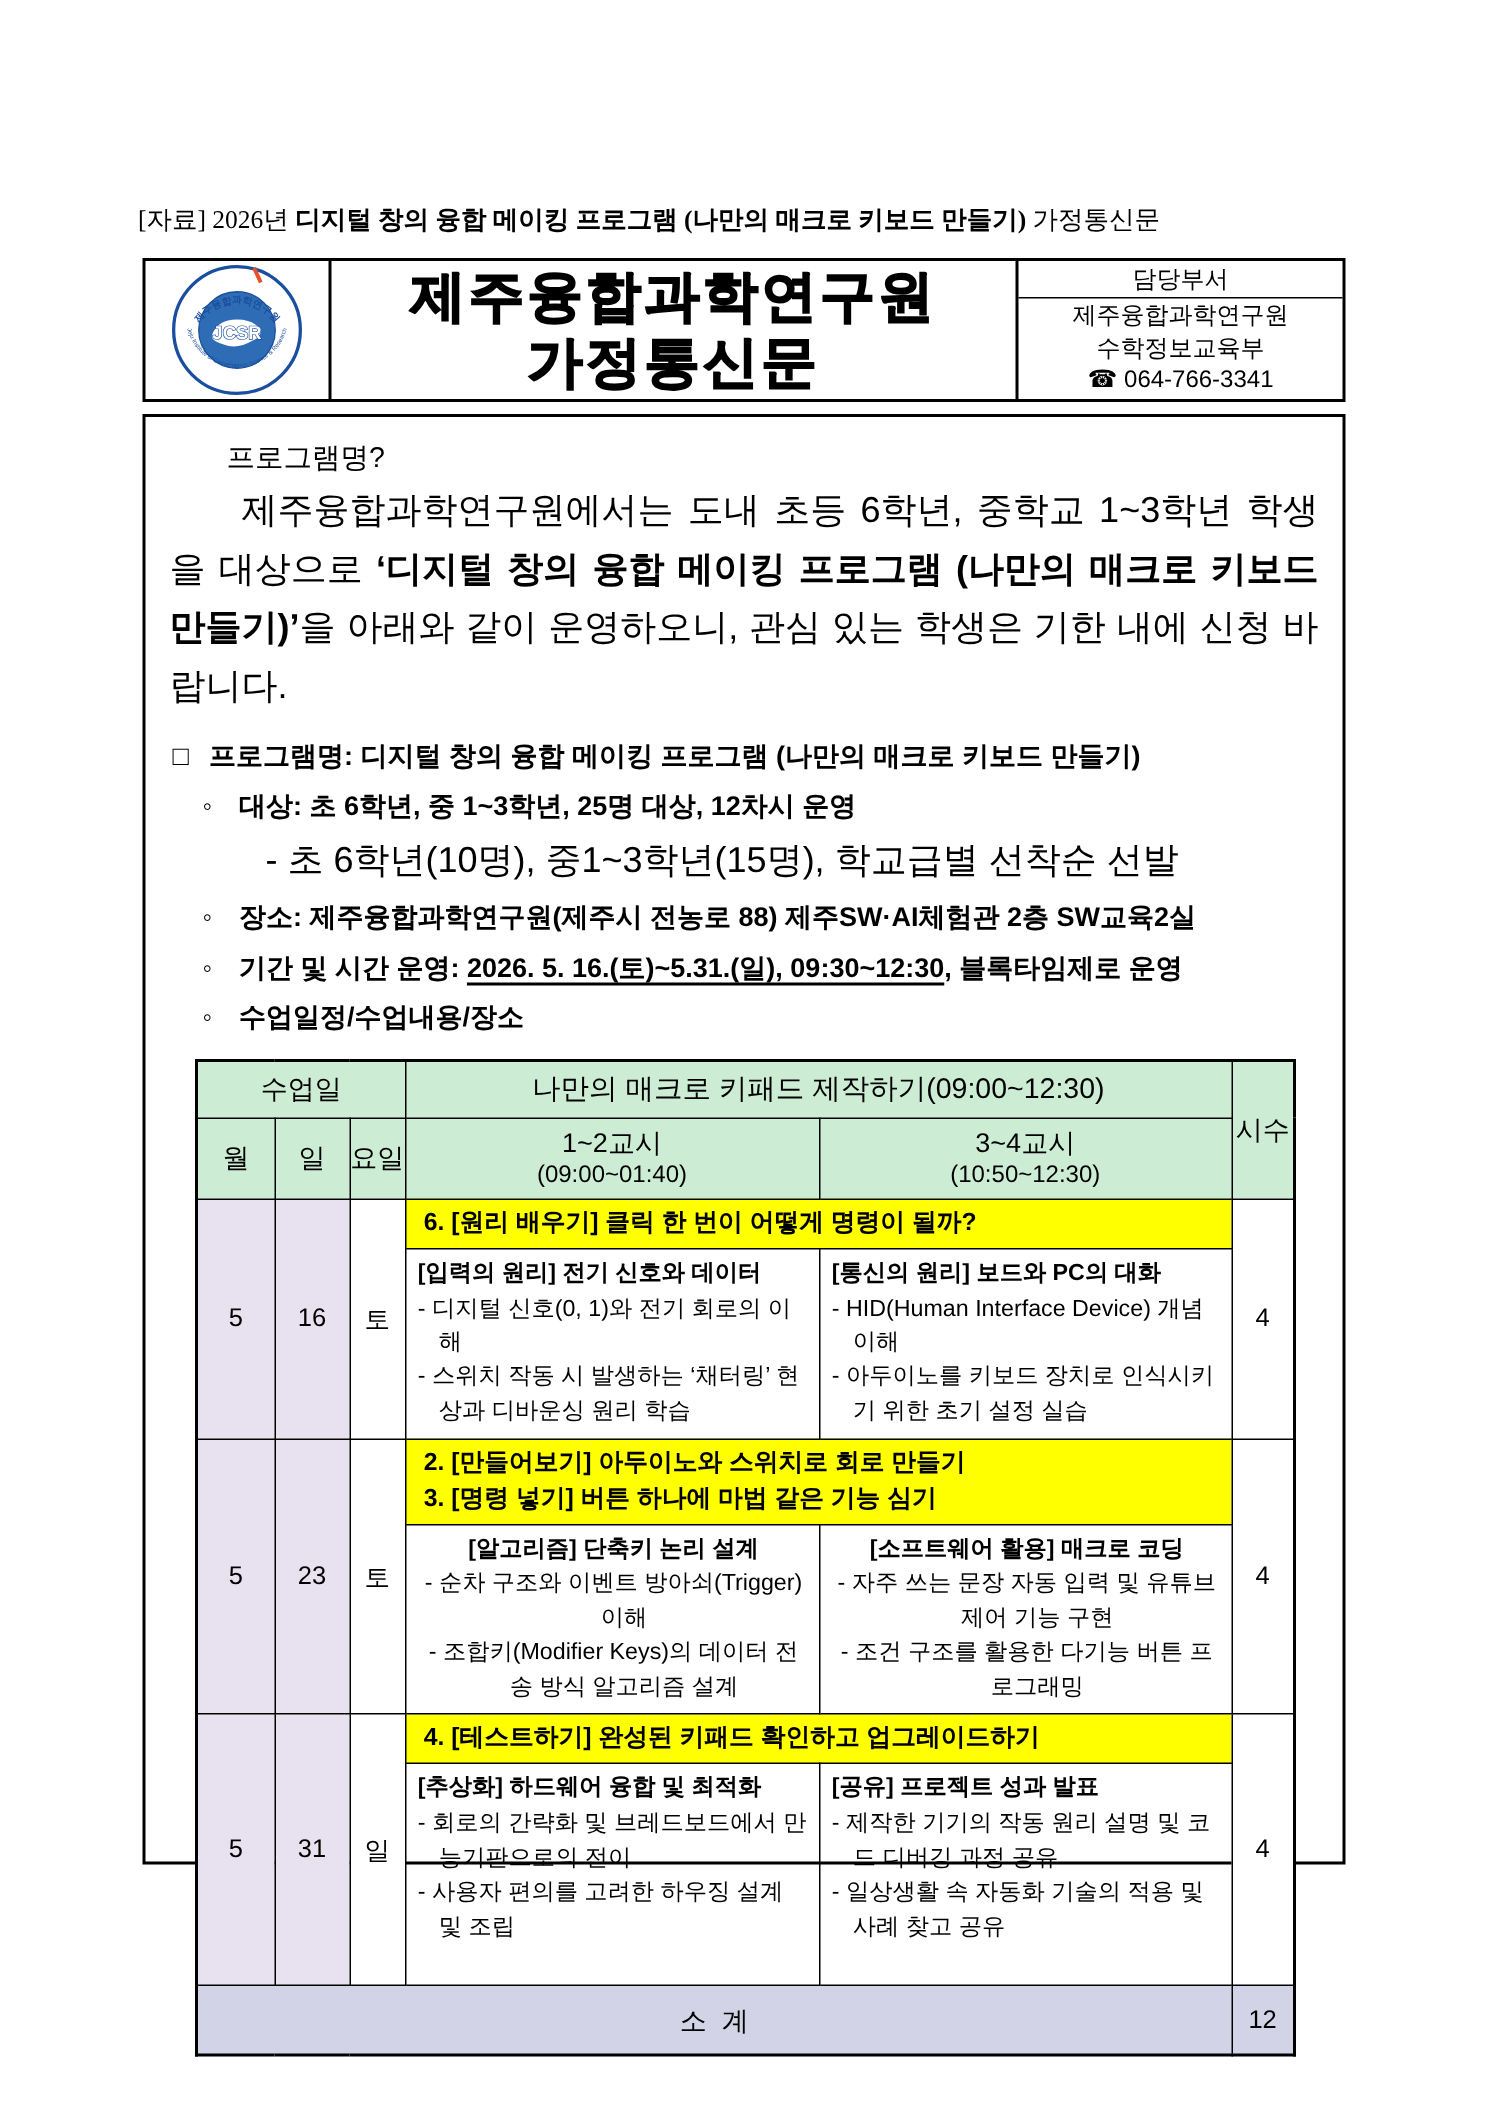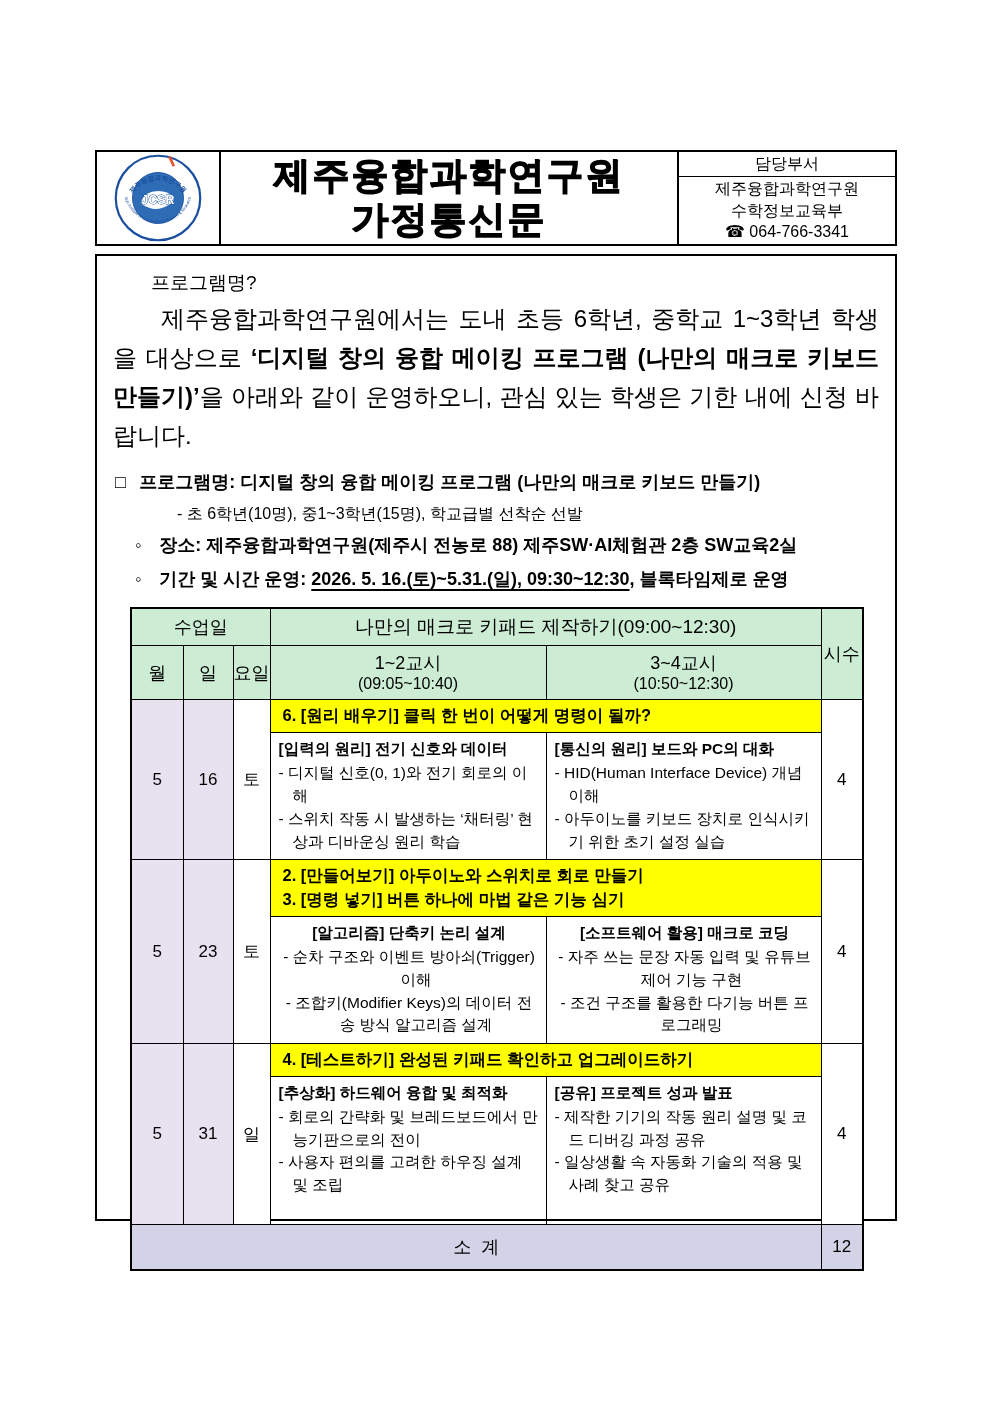--- a/index.html
+++ b/index.html
@@ -45,21 +45,21 @@
     margin: 8px 0 0 95px; width: 802px; height: 967px;
     border: 2px solid #000; padding: 14px 16px 10px 16px;
   }
   .greeting { font-size: 19px; text-indent: 2em; margin-bottom: 4px; }
   .intro { font-size: 24px; line-height: 1.62; text-align: justify; text-indent: 2em; }
 
   .list { margin-top: 14px; font-size: 18px; }
   .li { margin: 9px 0; line-height: 1.35; }
   .l0 { padding-left: 2px; }
   .l1 { padding-left: 22px; }
-  .l2 { padding-left: 64px; font-weight: 400; font-size: 16px; }
+  .l2 { padding-left: 64px; font-weight: 400; font-size: 24px; }
   .blt { display: inline-block; width: 1.35em; }
 
   
   table.schedule {
     border-collapse: collapse; width: 732px; margin: 16px 0 0 17px;
     table-layout: fixed; font-size: 15.5px;
   }
   table.schedule td { border: 1px solid #000; }
   table.schedule { border: 2.5px solid #000; }
   .col-m { width: 52px; } .col-d { width: 50px; } .col-w { width: 37px; }
@@ -84,20 +84,23 @@
 
   tr.footer { height: 46px; }
   .footer-label { background: #d3d3e8; text-align: center; vertical-align: middle; font-size: 18px; white-space: pre; }
   .footer-total { background: #d3d3e8; text-align: center; vertical-align: middle; font-size: 17px; }
 </style>
 </head>
 <body>
 
 <div class="page">
 
+  <div class="top-label">
+    <span>[자료] 2026년 </span><span class="b">디지털 창의 융합 메이킹 프로그램 (나만의 매크로 키보드 만들기)</span><span> 가정통신문</span>
+  </div>
 
   <div class="header-box">
     <div class="logo-cell">
       <svg width="88" height="88" viewBox="0 0 100 100">
         <defs>
           <path id="arcTop" d="M 16,54 A 36,36 0 0 1 84,54" fill="none"></path>
           <path id="arcBottom" d="M 12,48 A 39,39 0 0 0 88,48" fill="none"></path>
         </defs>
         <circle cx="50" cy="50" r="48" fill="#ffffff" stroke="#1a4e9e" stroke-width="2.5"></circle>
         <line x1="63" y1="3" x2="68" y2="14" stroke="#e8502a" stroke-width="3"></line>
@@ -129,26 +132,32 @@
   <div class="content-box">
     <p class="greeting">프로그램명?</p>
     <p class="intro">
       <span>제주융합과학연구원에서는 도내 초등 6학년, 중학교 1~3학년 학생을 대상으로 </span><span class="b">‘디지털 창의 융합 메이킹 프로그램 (나만의 매크로 키보드 만들기)’</span><span>을 아래와 같이 운영하오니, 관심 있는 학생은 기한 내에 신청 바랍니다.</span>
     </p>
 
     <div class="list">
       <div class="li l0 b">
         <span class="blt">□</span><span>프로그램명: 디지털 창의 융합 메이킹 프로그램 (나만의 매크로 키보드 만들기)</span>
       </div>
+      <div class="li l1 b">
+        <span class="blt">◦</span><span>대상: 초 6학년, 중 1~3학년, 25명 대상, 12차시 운영</span>
+      </div>
       <div class="li l2">- 초 6학년(10명), 중1~3학년(15명), 학교급별 선착순 선발</div>
       <div class="li l1 b">
         <span class="blt">◦</span><span>장소: 제주융합과학연구원(제주시 전농로 88) 제주SW·AI체험관 2층 SW교육2실</span>
       </div>
       <div class="li l1 b">
         <span class="blt">◦</span><span>기간 및 시간 운영: </span><span class="u">2026. 5. 16.(토)~5.31.(일), 09:30~12:30</span><span>, 블록타임제로 운영</span>
+      </div>
+      <div class="li l1 b">
+        <span class="blt">◦</span><span>수업일정/수업내용/장소</span>
       </div>
     </div>
 
     <table class="schedule">
       <colgroup>
         <col class="col-m">
           <col class="col-d">
           <col class="col-w">
         <col class="col-p1">
           <col class="col-p2">
@@ -159,21 +168,21 @@
         <td class="hdr" colspan="3">수업일</td>
         <td class="hdr hdr-main" colspan="2">나만의 매크로 키패드 제작하기(09:00~12:30)</td>
         <td class="hdr" rowspan="2">시수</td>
       </tr>
       <tr class="h2">
         <td class="hdr">월</td>
         <td class="hdr">일</td>
         <td class="hdr">요일</td>
         <td class="hdr">
           <div>1~2교시</div>
-          <div class="hdr-sub">(09:05~10:40)</div>
+          <div class="hdr-sub">(09:00~01:40)</div>
         </td>
         <td class="hdr">
           <div>3~4교시</div>
           <div class="hdr-sub">(10:50~12:30)</div>
         </td>
       </tr>
 
       <tr>
         <td class="c-month" rowspan="2">5</td>
         <td class="c-day" rowspan="2">16</td>

